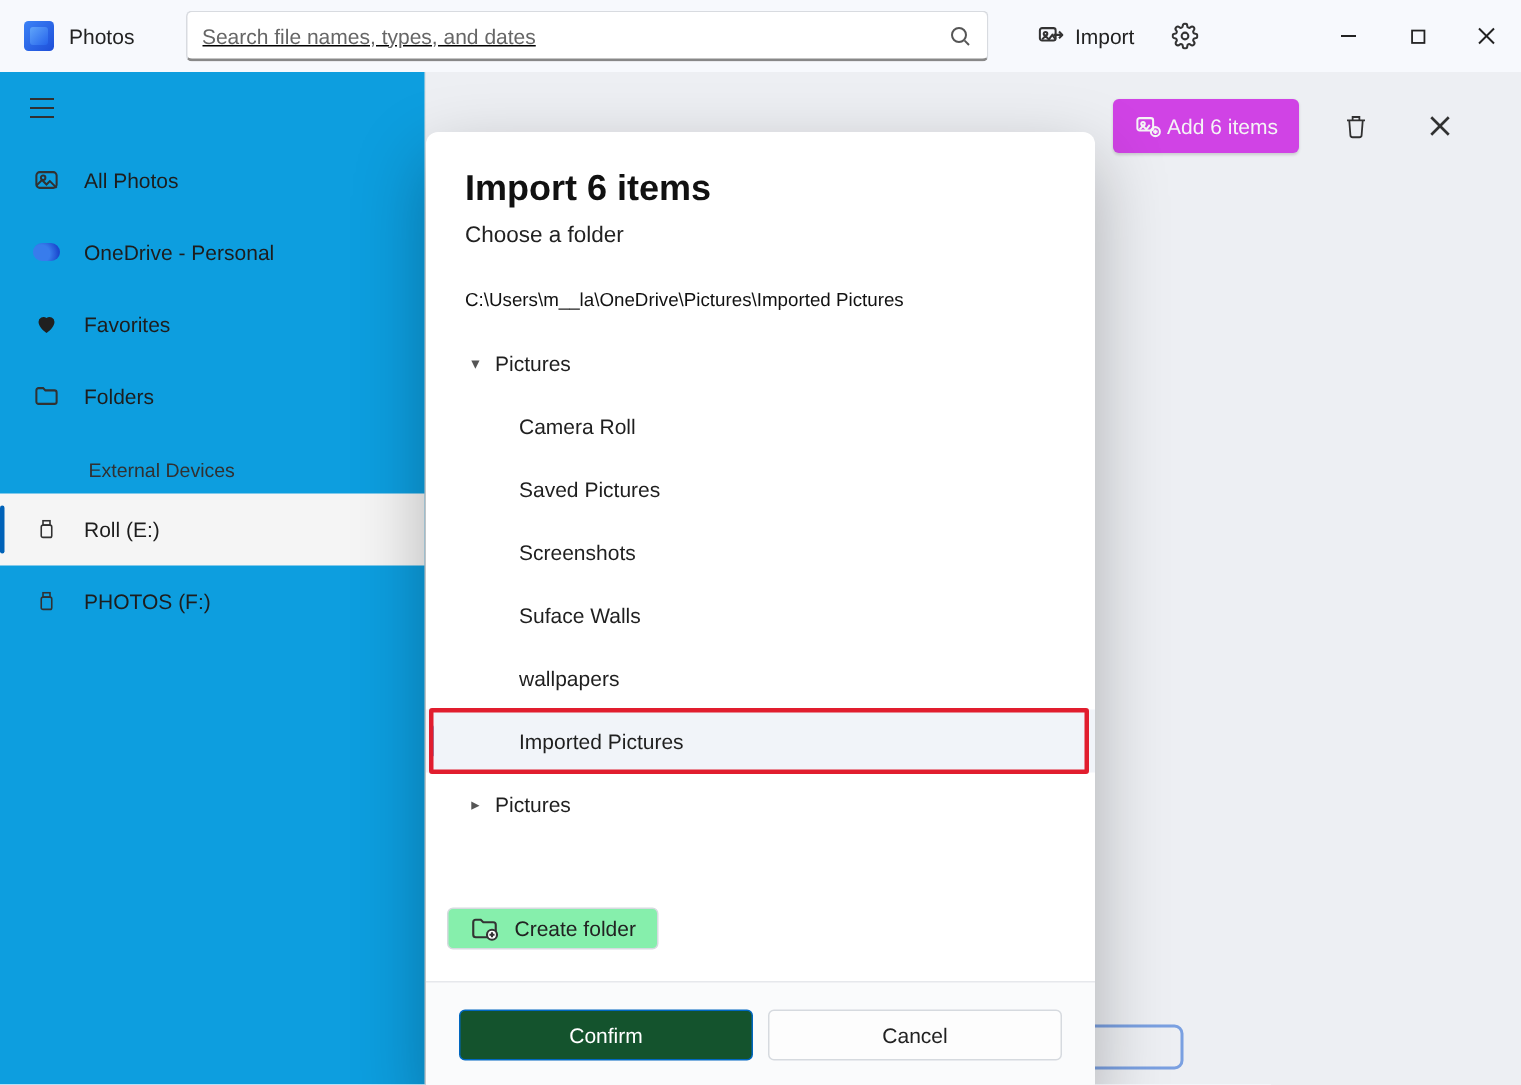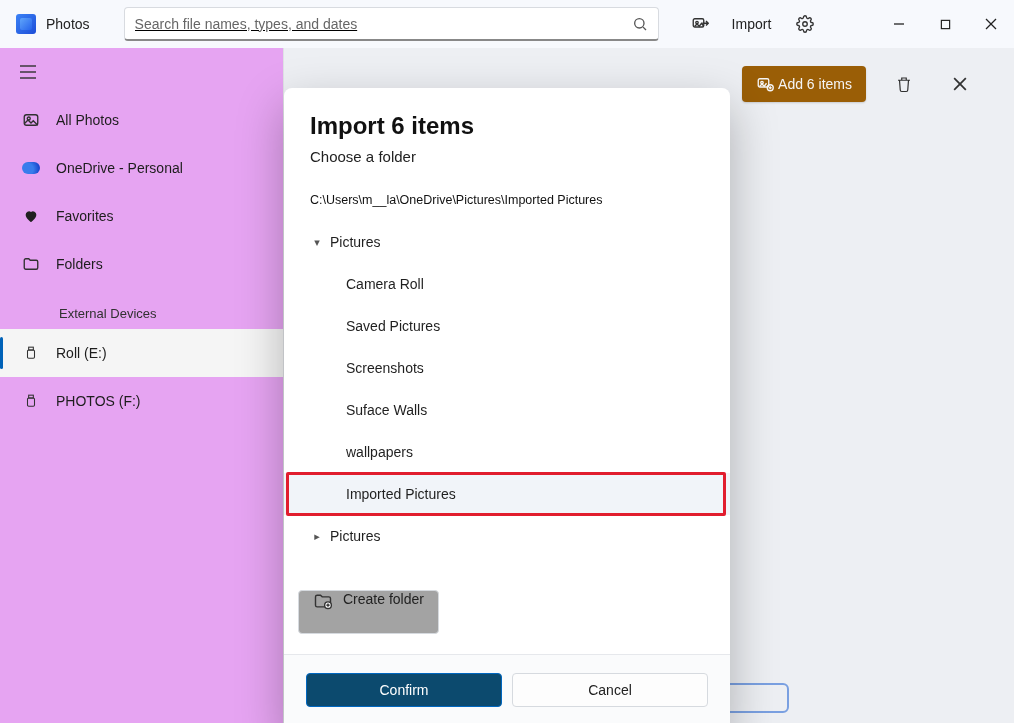--- a/index.html
+++ b/index.html
@@ -6,37 +6,37 @@
   html, body { width: 1014px; height: 723px; overflow: hidden; background: #f7f9fd; }
 
   .titlebar { height: 48px; display: flex; align-items: center; background: #f7f9fd; }
   .app-logo { width: 20px; height: 20px; margin-left: 16px; margin-right: 10px; background: linear-gradient(135deg,#3b82f6,#1d4ed8); border-radius: 3px; position: relative; }
   .app-logo::after { content:""; position:absolute; left:4px; top:4px; right:4px; bottom:4px; background: linear-gradient(135deg,#60a5fa,#2563eb); border-radius:2px; }
   .app-title { font-size: 14px; color: #222; }
   .searchbox { flex:1; margin-left: 34px; margin-right: 20px; max-width: 535px; height: 34px; background:#fff; border:1px solid #d8dbe0; border-bottom:2px solid #888; border-radius:4px; display:flex; align-items:center; padding:0 10px;text-decoration:underline; }
   .searchbox input { flex:1; border:0; outline:0; font-size:14px; background:transparent; color:#333; }
   .searchbox input::placeholder { color:#666; }
   .tb-btn { width:44px; height:32px; display:flex; align-items:center; justify-content:center; color:#333; }
-  .import-btn { display:flex; align-items:center; gap:23px; padding:0 12px; height:36px; font-size:14px; color:#222; }
+  .import-btn { display:flex; align-items:center; gap:8px; padding:0 12px; height:36px; font-size:14px; color:#222; }
   .win-ctrls { display:flex; margin-left:auto; }
   .win-btn { width:46px; height:32px; display:flex; align-items:center; justify-content:center; color:#222; }
 
   .body-area { display:flex; height: calc(100% - 48px); position:relative; }
-  .sidebar { width:284px; background:#f0abfc; border-right:1px solid #e9ecef; padding-top:4px; }
+  .sidebar { width:284px; background:#0ea5e9; border-right:1px solid #e9ecef; padding-top:4px; }
   .hamburger { width:40px; height:40px; display:flex; align-items:center; justify-content:center; margin-left:8px; margin-bottom:4px; }
   .nav-item { height:48px; display:flex; align-items:center; gap:16px; padding-left:22px; font-size:14px; color:#1f1f1f; border-bottom:0; cursor:pointer; }
   .nav-item.selected { background:#ffffff; position:relative; }
   .nav-item.selected::before { content:""; position:absolute; left:0; top:8px; bottom:8px; width:3px; background:#0067c0; border-radius:2px; }
   .nav-icon { width:18px; height:18px; display:flex; align-items:center; justify-content:center; color:#333; }
   .nav-section-label { font-size:13px; color:#333; padding:18px 0 8px 18px;margin-left:41px; }
 
   .content { flex:1; position:relative; background:#f7f9fd; }
 
   .toolbar-actions { position:absolute; top:18px; right:36px; display:flex; align-items:center; gap:20px; }
-  .add-btn { background:#a16207; color:#fff; border-radius:4px; height:36px; padding:0 14px; display:flex; align-items:center; gap:4px; font-size:14px; box-shadow:0 1px 2px rgba(0,0,0,0.15); }
+  .add-btn { background:#d946ef; color:#fff; border-radius:4px; height:36px; padding:0 14px; display:flex; align-items:center; gap:4px; font-size:14px; box-shadow:0 1px 2px rgba(0,0,0,0.15); }
   .icon-btn { width:36px; height:36px; display:flex; align-items:center; justify-content:center; color:#333; }
 
   
   .dim { position:absolute; inset:0; background:rgba(0,0,0,0.04); pointer-events:none; }
 
   
   .dialog { position:absolute; left:50%; top:40px; transform:translateX(-50%); width:446px; height:643px; background:#fff; border-radius:8px; box-shadow:0 18px 48px rgba(0,0,0,0.28); display:flex; flex-direction:column; overflow:hidden; }
   .dlg-pad { padding: 24px 26px 0 26px; }
   .dlg-title { font-size:24px; font-weight:600; color:#111; }
   .dlg-sub { font-size:15px; color:#222; margin-top:8px; }
@@ -45,25 +45,25 @@
   .tree { margin-top:14px; flex:1; overflow:auto; }
   .tree-row { height:42px; display:flex; align-items:center; font-size:14px; color:#1f1f1f; cursor:pointer; }
   .chev { width:14px; display:inline-flex; justify-content:center; color:#555; font-size:11px; margin-right:6px; }
   .indent0 { padding-left:26px; }
   .indent1 { padding-left:62px; }
   .selected-row { background:#f1f4f9; position:relative; }
   .selected-row::before { content:""; position:absolute; left:2px; top:10px; bottom:10px; width:3px; background:#0067c0; border-radius:2px; }
   .highlight-box { position:absolute; border:3px solid #e11d2e; border-radius:2px; pointer-events:none; }
 
   .create-folder-row { padding:14px 14px 20px 14px; }
-  .create-folder { display:inline-flex; align-items:flex-start; gap:10px; height:44px; padding:0 14px; border:1px solid #d6dadf; border-radius:4px; font-size:14px; color:#222; background:#a3a3a3; cursor:pointer; }
+  .create-folder { display:inline-flex; align-items:center; gap:10px; height:28px; padding:0 14px; border:1px solid #d6dadf; border-radius:4px; font-size:14px; color:#222; background:#86efac; cursor:pointer; }
 
   .dlg-footer { border-top:1px solid #e6e8ec; padding:18px 22px 24px 22px; display:flex; gap:10px; background:#fafbfc; }
   .btn { flex:1; height:34px; border-radius:4px; font-size:14px; display:flex; align-items:center; justify-content:center; cursor:pointer; }
-  .btn-primary { background:#0c4a6e; color:#fff; border:1px solid #0067c0; }
+  .btn-primary { background:#14532d; color:#fff; border:1px solid #0067c0; }
   .btn-secondary { background:#fdfdfd; color:#222; border:1px solid #d6dadf; }
 
   
   svg { display:block; }
   .onedrive-swatch { width:18px; height:12px; border-radius:6px 6px 6px 6px; background: radial-gradient(circle at 30% 60%, #3b82f6 40%, #1d4ed8 80%); }
   .icloud-swatch { width:18px; height:18px; background: conic-gradient(#ff3b30,#ff9500,#ffcc00,#34c759,#007aff,#af52de,#ff3b30); border-radius:4px; -webkit-mask: radial-gradient(circle,#000 55%, transparent 56%); mask: radial-gradient(circle,#000 55%, transparent 56%); opacity:.9; }
 
   .blurred-chip { position:absolute; bottom:10px; left:50%; transform:translateX(-50%); width:280px; height:30px; border:2px solid #2f6fe0; border-radius:6px; opacity:.6; }
 </style>
 </head>

